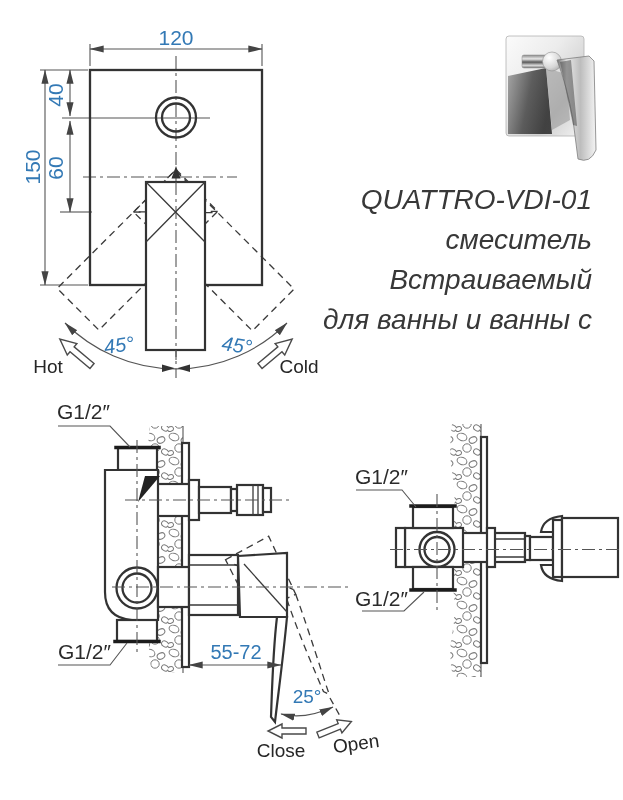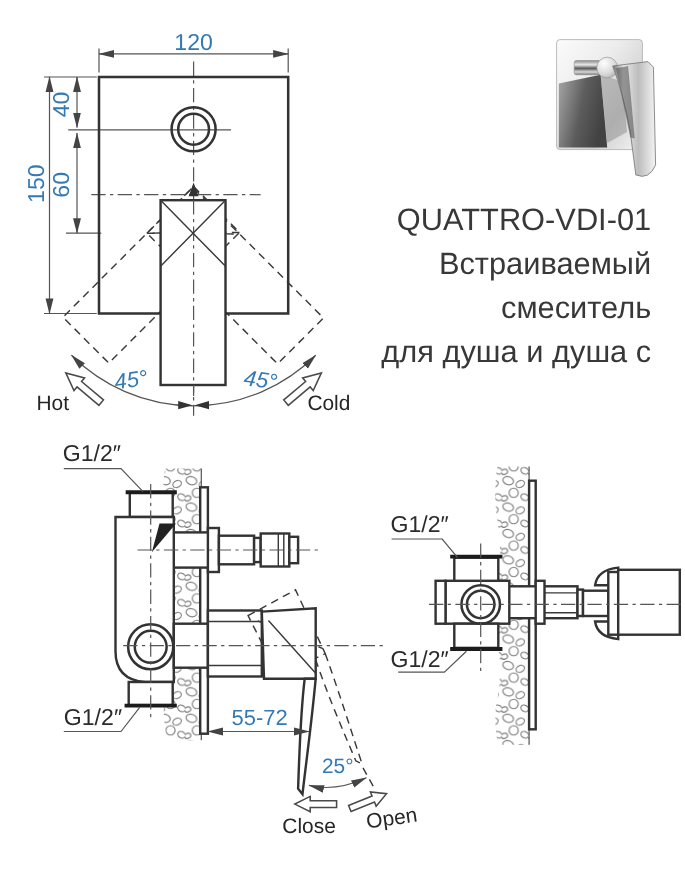--- a/index.html
+++ b/index.html
@@ -15,21 +15,21 @@
   .glbl     { fill:#2b2b2b; font-size:21px; }
   .thin  { stroke:#555; stroke-width:1.1; fill:none; }
   .cl    { stroke:#555; stroke-width:1.1; fill:none; stroke-dasharray:13 4 3 4; }
   .medN  { stroke:#333; stroke-width:2.3; fill:none; }
   .medW  { stroke:#333; stroke-width:2.2; fill:#fff; }
   .bold  { stroke:#1c1c1c; stroke-width:3.5; fill:none; stroke-linecap:square; }
   .fine  { stroke:#3a3a3a; stroke-width:1.3; fill:none; }
   .dashd { stroke:#3a3a3a; stroke-width:1.3; fill:none; stroke-dasharray:7 5; }
   .oarr  { fill:#fff; stroke:#4a4a4a; stroke-width:1.4; }
   .product-info { position:absolute; top:180px; right:31px; text-align:right;
-                  font-size:28px; line-height:40px; color:var(--text-color,#383838); }
+                  font-size:28px; line-height:40px; color:var(--text-color,#383838);font-style:italic; }
 </style>
 </head>
 <body>
 
 <svg class="abs" style="left:0;top:0" width="320" height="400" viewBox="0 0 320 400">
   <defs>
     <marker id="arrA" viewBox="0 0 12 8" refX="11.5" refY="4" markerWidth="13" markerHeight="9" orient="auto-start-reverse">
       <path d="M0,1 L12,4 L0,7 Z" fill="#444"></path>
     </marker>
   </defs>
@@ -137,23 +137,23 @@
     <circle cx="552" cy="61.5" r="9.5" fill="url(#sphereG)" stroke="#919191" stroke-width="0.6"></circle>
   </g>
   <g>
     <path d="M557,60 L589,56 L594,61 L596,150 Q590,164 578,159 L573,120 Q567,86 557,60 Z" fill="url(#handleG)" stroke="#7d7d7d" stroke-width="0.8"></path>
     <path d="M560,62 L571,60 L577,126 L573,125 Z" fill="#4f4f4f" opacity="0.55"></path>
   </g>
 </svg>
 
 <div class="product-info">
   <div>QUATTRO-VDI-01</div>
+  <div>смеситель</div>
   <div>Встраиваемый</div>
-  <div>смеситель</div>
-  <div>для душа и душа с</div>
+  <div>для ванны и ванны с</div>
 </div>
 
 <svg class="abs" style="left:30px;top:398px" width="354" height="392" viewBox="30 398 354 392">
   <defs>
     <marker id="arrB" viewBox="0 0 12 8" refX="11.5" refY="4" markerWidth="13" markerHeight="9" orient="auto-start-reverse">
       <path d="M0,1 L12,4 L0,7 Z" fill="#444"></path>
     </marker>
     <pattern id="gravA" width="24" height="24" patternUnits="userSpaceOnUse">
       <g fill="#fff" stroke="#787878" stroke-width="1">
         <ellipse cx="6" cy="5" rx="5" ry="3.6" transform="rotate(18 6 5)"></ellipse>

